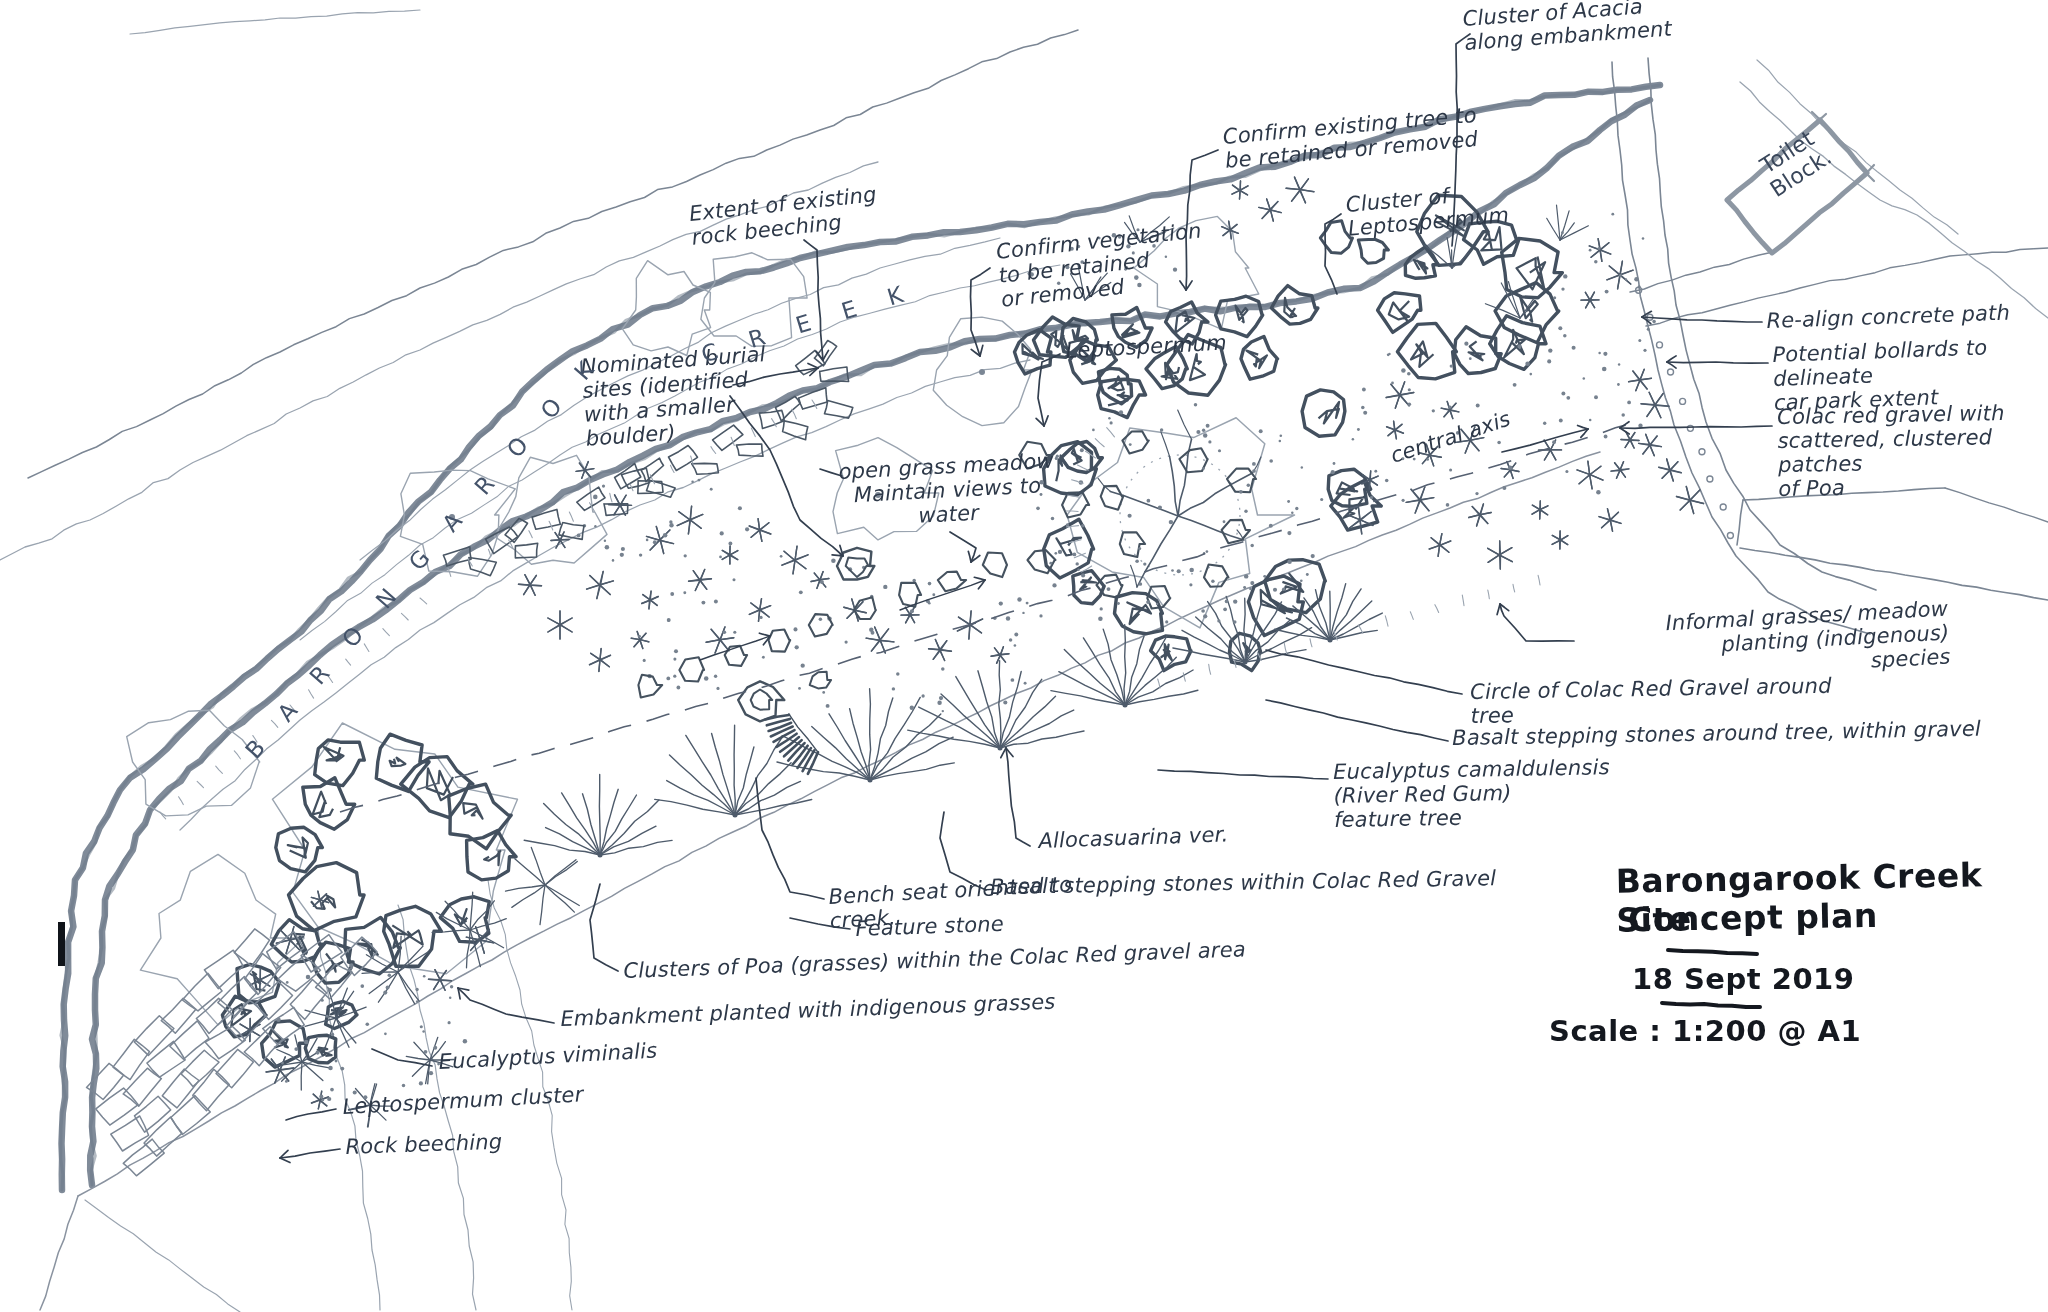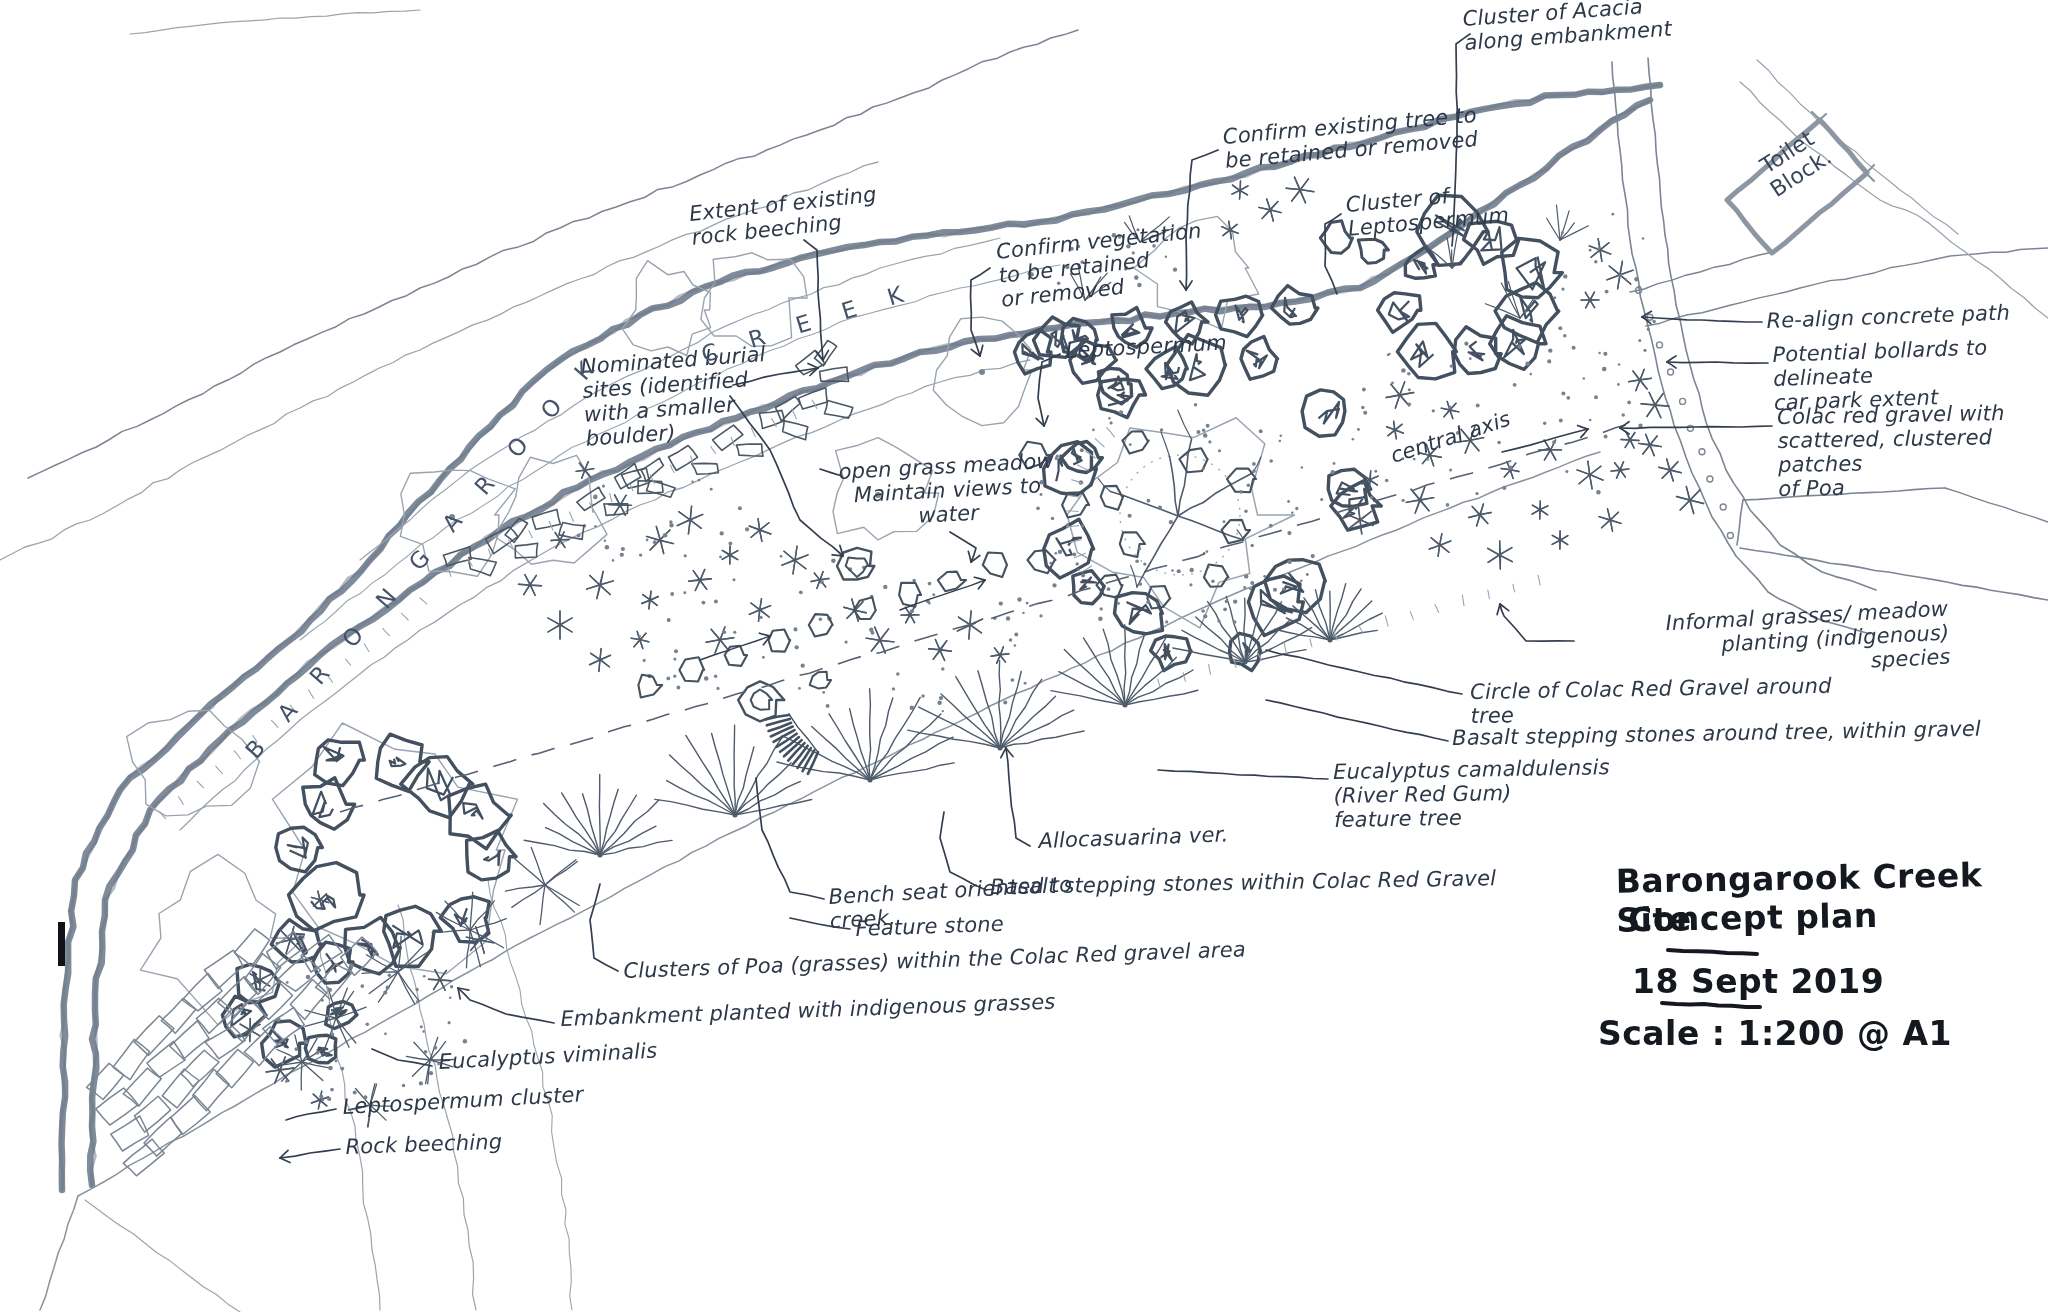--- a/index.html
+++ b/index.html
@@ -8,21 +8,21 @@
   #sk{position:absolute;left:0;top:0;}
   .hw{position:absolute;font-size:21px;line-height:1.14;color:#2d3848;white-space:pre-line;
       font-style:italic;letter-spacing:.2px;transform-origin:left top;}
   .pen{font-style:normal;color:#39465a;}
   .spaced{letter-spacing:13px;font-size:23px;font-style:normal;color:#44536a;transform-origin:left center;}
   .ctr{text-align:center;}
   .tr{text-align:right;}
   .title{position:absolute;font-weight:bold;font-style:normal;color:#14181f;letter-spacing:.5px;
          white-space:pre-line;}
   .t-big{font-size:33px;}
-  .t-med{font-size:33px;}
+  .t-med{font-size:29px;}
 </style>
 </head>
 <body>
 
 <div id="stage">
   <svg id="sk" width="2048" height="1312">
       <path d="M28 478L41.6 471.6L55.2 465.2L68.9 459.1L82.4 452.5L96.4 447.0L109.4 439.5L122.2 431.4L136.5 426.6L150.0 420.0L163.2 413.6L175.9 406.2L189.0 399.5L202.6 394.0L214.9 385.7L228.3 379.8L241.3 373.0L253.4 364.4L266.4 357.7L280.0 352.0L293.6 344.8L307.8 338.8L321.8 332.4L336.1 326.7L349.4 318.6L364.2 314.0L378.1 307.5L391.9 300.5L406.6 295.7L420.0 288.0L434.5 283.1L448.4 277.0L461.7 269.3L476.2 264.5L489.6 257.1L503.3 250.4L518.4 246.9L532.8 241.8L545.7 233.3L560.0 228.0L573.5 221.4L588.3 218.3L601.8 211.5L616.1 207.0L630.1 201.8L644.5 197.5L657.5 189.6L672.5 186.9L686.5 181.5L700.0 175.0L713.2 169.6L726.0 163.2L739.4 158.4L753.8 156.3L766.7 150.0L780.0 145.1L793.0 139.1L806.7 135.0L820.0 130.0L833.7 125.5L846.1 117.8L860.2 114.5L872.7 107.0L886.6 103.1L900.0 98.0L914.0 92.7L928.2 88.3L941.1 80.5L954.9 74.9L968.5 68.7L981.8 61.8L996.6 58.6L1010.0 52.0L1023.5 47.3L1037.5 44.2L1050.6 38.0L1064.5 34.6L1078.0 30.0" fill="none" stroke="#7b8694" stroke-width="1.5" stroke-linecap="round" stroke-linejoin="round"></path>
       <path d="M0 560L12.5 553.5L25.0 547.0L38.7 543.2L52.1 538.8L63.7 530.2L76.4 523.9L90.0 520.0L103.2 513.5L116.0 506.2L128.7 498.8L141.9 492.3L153.4 482.6L168.0 478.6L180.0 470.0L193.0 462.5L206.7 456.3L220.5 450.2L233.6 443.0L246.7 435.7L260.5 429.7L274.2 423.5L286.2 414.0L300.0 408.0L313.0 400.9L327.3 396.5L339.8 388.3L353.2 382.0L366.2 374.8L379.4 368.0L393.2 362.5L405.9 354.8L420.0 350.0L433.0 343.2L446.3 337.3L459.7 331.4L472.8 324.8L486.8 320.4L500.2 314.4L513.0 307.2L526.7 302.1L540.0 296.0L553.1 289.9L566.3 283.9L579.8 279.0L593.7 274.7L606.2 267.0L619.3 260.9L633.4 257.4L646.7 251.6L660.0 246.0L672.8 239.6L686.1 234.3L700.3 231.4L713.2 225.1L726.2 219.1L739.8 214.9L753.2 209.9L767.2 206.4L780.0 200.0L793.4 193.0L808.3 190.0L821.8 183.3L835.6 177.3L849.9 172.5L863.4 165.8L878.0 162.0" fill="none" stroke="#9aa4b0" stroke-width="1.3" stroke-linecap="round" stroke-linejoin="round"></path>
       <path d="M130 34L145.0 32.6L160.0 30.4L174.9 27.9L189.9 26.3L204.9 24.6L219.8 22.9L234.9 21.6L250.0 20.8L265.0 19.8L280.0 18.0L295.6 18.2L311.1 16.7L326.7 16.1L342.2 13.8L357.7 12.6L373.3 12.8L388.9 11.4L404.5 11.1L420.0 10.0" fill="none" stroke="#9aa4b0" stroke-width="1.2" stroke-linecap="round" stroke-linejoin="round"></path>
       <path d="M62 1190L61.8 1174.5L62.1 1159.1L61.5 1143.6L62.1 1128.2L62.8 1112.7L65.1 1097.3L65.1 1081.8L62.7 1066.4L63.4 1050.9L65.2 1035.5L64.0 1020.0L63.7 1004.3L65.6 988.8L68.2 973.4L68.1 957.7L68.1 942.1L73.4 926.8L71.1 911.0L74.0 895.6L75.0 880.0L82.9 867.9L85.9 853.3L94.2 841.4L99.5 828.0L107.4 815.8L113.4 802.8L120.0 790.0L130.1 777.8L143.4 769.2L155.3 759.0L167.1 748.6L177.7 737.0L188.9 726.0L200.0 715.0L210.2 704.4L222.0 695.6L233.4 686.4L244.4 676.8L256.7 668.6L267.3 658.5L278.4 648.9L290.0 640.0L301.5 631.5L310.3 620.3L320.9 610.9L329.3 599.3L341.3 591.3L351.5 581.5L361.0 571.0L370.0 560.0L380.5 549.0L388.6 535.9L399.9 525.6L408.3 512.8L418.5 501.5L430.8 492.2L440.0 480.0L449.6 468.8L461.0 459.3L469.2 446.8L479.0 435.7L490.6 426.4L500.0 415.0L513.2 405.3L522.4 391.3L534.4 380.2L546.7 369.6L560.0 360.0L572.6 351.2L586.9 345.4L600.6 338.6L612.8 329.0L627.8 324.6L640.0 315.0L652.8 308.2L667.4 305.9L680.9 300.7L692.9 291.9L706.2 286.3L720.0 282.0L732.6 275.7L746.1 272.0L760.4 271.2L773.8 267.5L787.0 263.1L800.0 258.0L815.9 254.4L831.8 250.7L847.7 247.0L864.0 245.1L880.0 242.0L896.2 241.4L911.8 236.8L927.9 235.4L943.8 232.3L960.0 232.0L976.0 230.3L991.9 227.5L1007.7 223.8L1024.0 224.3L1040.0 222.0L1056.4 220.6L1071.9 214.5L1087.9 211.4L1104.2 209.5L1120.0 205.0L1135.8 200.2L1151.6 195.5L1168.2 194.0L1184.4 190.6L1200.0 185.0L1215.1 181.5L1230.5 179.4L1245.0 173.3L1259.4 167.5L1275.2 166.7L1290.0 162.0L1304.4 155.6L1320.2 154.9L1334.4 147.7L1350.3 147.0L1365.2 142.7L1380.0 138.0L1394.7 132.5L1410.0 129.4L1425.5 126.7L1439.6 119.3L1455.1 116.8L1470.0 112.0L1484.9 108.9L1500.0 106.2L1515.1 104.1L1530.4 102.7L1544.6 95.5L1560.0 95.0L1574.4 94.8L1588.5 91.7L1603.0 91.9L1617.2 89.8L1631.6 89.4L1645.8 86.8L1660.0 85.0" fill="none" stroke="#6a7787" stroke-width="6.5" stroke-linecap="round" stroke-linejoin="round" opacity="0.85"></path>
@@ -1352,14 +1352,14 @@
   <div class="hw" style="left:345px;top:1136px;transform:rotate(-2deg)">Rock beeching</div>
 
   <div class="hw spaced" style="left:250px;top:742px;transform:rotate(-49deg)">B A R O N G A R O O K</div>
   <div class="hw spaced" style="left:702px;top:342px;transform:rotate(-17deg)">C R E E K</div>
   <div class="hw pen ctr" style="left:1752px;top:160px;transform:rotate(-33deg);font-size:22px">Toilet
 Block.</div>
 
   <div class="title t-big" style="left:1616px;top:858px;transform:rotate(-1deg)">Barongarook Creek Site</div>
   <div class="title t-big" style="left:1628px;top:898px;transform:rotate(-1deg)">Concept plan</div>
   <div class="title t-med" style="left:1632px;top:962px">18 Sept 2019</div>
-  <div class="title t-med" style="left:1598px;top:1014px">Scale : 1:200 @ A1</div>
+  <div class="title t-med" style="left:1549px;top:1014px">Scale : 1:200 @ A1</div>
 </div>
 
 </body></html>

